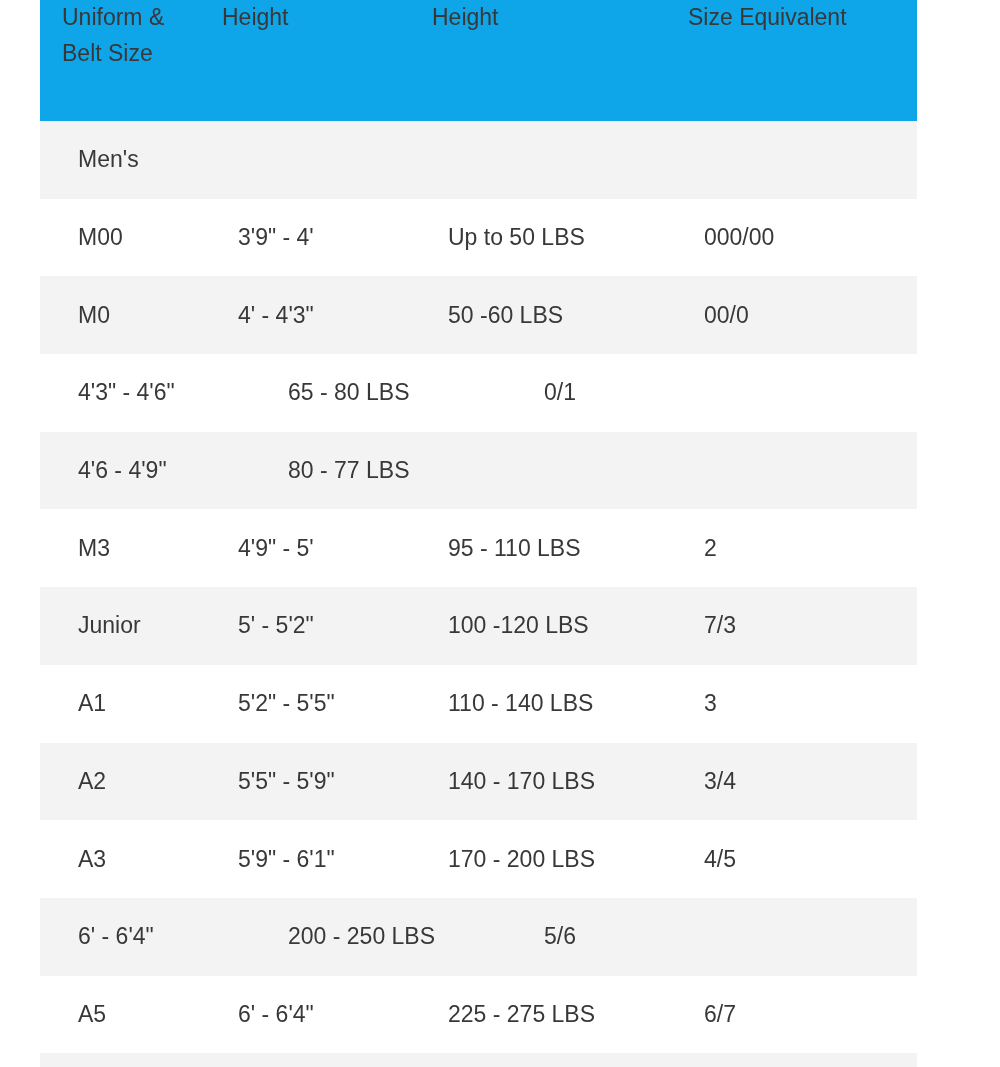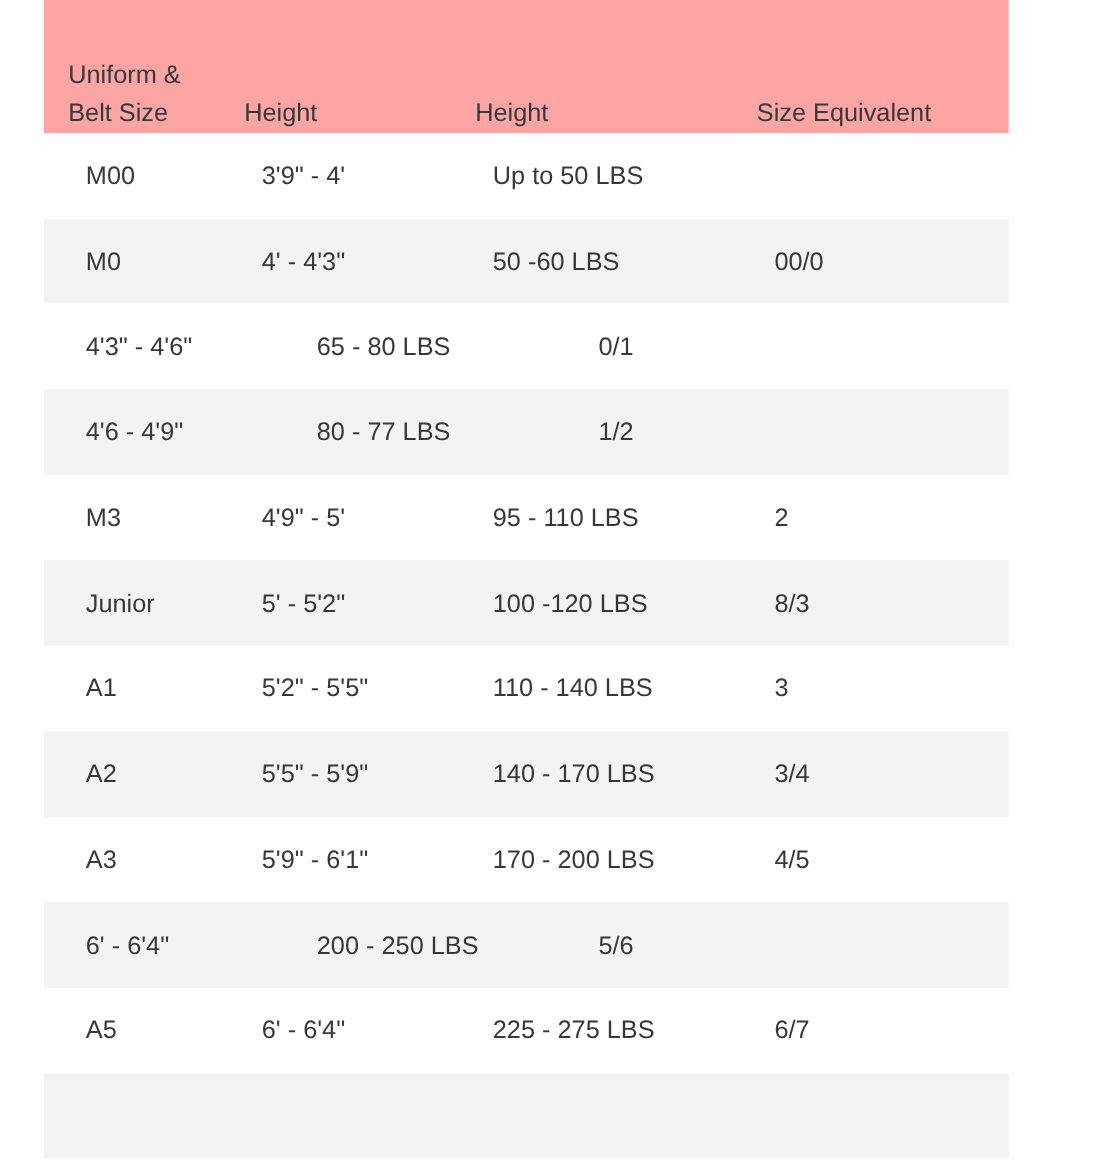--- a/index.html
+++ b/index.html
@@ -12,23 +12,23 @@
     color: #383838;
   }
   .chart-wrap {
     position: absolute;
     top: 0;
     left: 40px;
     width: 877px;
   }
   .hrow {
     display: flex;
-    align-items: flex-end;
+    align-items: flex-start;
     height: 121px;
-    background: #fca5a5;
+    background: #0ea5e9;
   }
   .hcell {
     font-size: 23px;
     line-height: 1.55;
     padding-left: 22px;
     padding-right: 10px;
     color: #383838;
   }
   .row {
     display: flex;
@@ -54,58 +54,64 @@
 
 <div class="chart-wrap">
 
   <div class="hrow">
     <div class="hcell c1">Uniform &amp; Belt Size</div>
     <div class="hcell c2">Height</div>
     <div class="hcell c3">Height</div>
     <div class="hcell c4">Size Equivalent</div>
   </div>
 
+  <div class="row shade">
+    <div class="cell c1">Men's</div>
+    <div class="cell c2"></div>
+    <div class="cell c3"></div>
+    <div class="cell c4"></div>
+  </div>
 
   <div class="row">
     <div class="cell c1">M00</div>
     <div class="cell c2">3'9" - 4'</div>
     <div class="cell c3">Up to 50 LBS</div>
+    <div class="cell c4">000/00</div>
   </div>
 
   <div class="row shade">
     <div class="cell c1">M0</div>
     <div class="cell c2">4' - 4'3"</div>
     <div class="cell c3">50 -60 LBS</div>
     <div class="cell c4">00/0</div>
   </div>
 
   <div class="row">
     <div class="cell c2">4'3" - 4'6"</div>
     <div class="cell c3">65 - 80 LBS</div>
     <div class="cell c4">0/1</div>
   </div>
 
   <div class="row shade">
     <div class="cell c2">4'6 - 4'9"</div>
     <div class="cell c3">80 - 77 LBS</div>
-    <div class="cell c4">1/2</div>
   </div>
 
   <div class="row">
     <div class="cell c1">M3</div>
     <div class="cell c2">4'9" - 5'</div>
     <div class="cell c3">95 - 110 LBS</div>
     <div class="cell c4">2</div>
   </div>
 
   <div class="row shade">
     <div class="cell c1">Junior</div>
     <div class="cell c2">5' - 5'2"</div>
     <div class="cell c3">100 -120 LBS</div>
-    <div class="cell c4">8/3</div>
+    <div class="cell c4">7/3</div>
   </div>
 
   <div class="row">
     <div class="cell c1">A1</div>
     <div class="cell c2">5'2" - 5'5"</div>
     <div class="cell c3">110 - 140 LBS</div>
     <div class="cell c4">3</div>
   </div>
 
   <div class="row shade">

